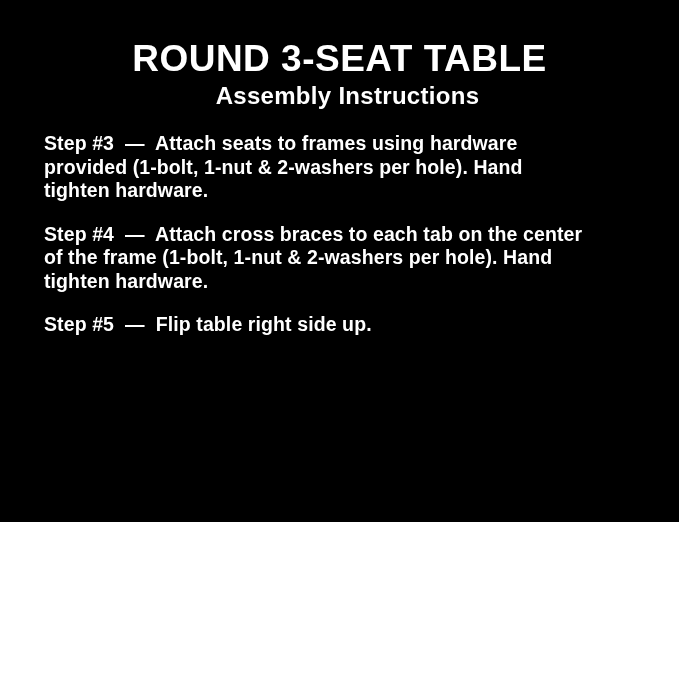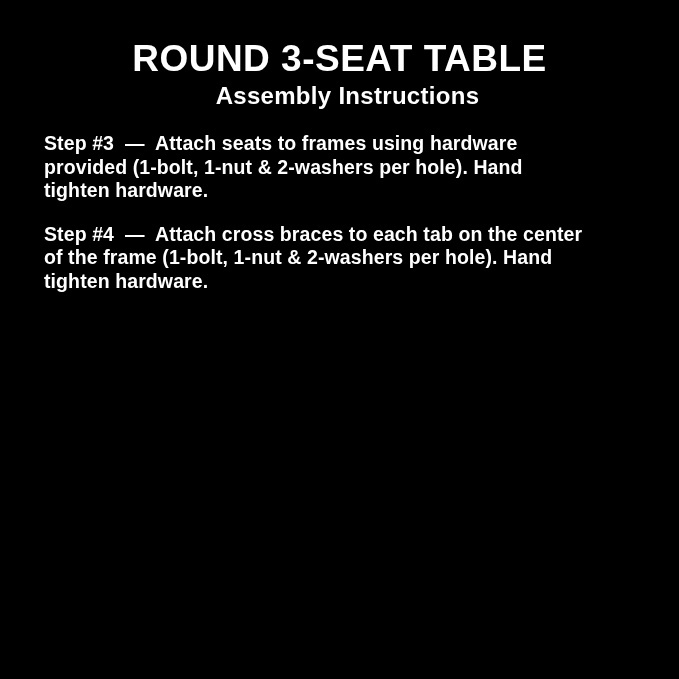--- a/index.html
+++ b/index.html
@@ -1,19 +1,19 @@
 <!DOCTYPE html>
 <html><head>
 <meta charset="utf-8">
 <style>
   html, body { margin: 0; padding: 0; }
   .page {
     position: relative;
     width: 679px;
-    height: 679px;
+    height: 522px;
     background: #000000;
     color: #ffffff;
     font-family: "Liberation Sans", sans-serif;
     font-weight: 700;
     overflow: hidden;
     box-sizing: border-box;
   }
   .title {
     margin: 0;
     padding-top: 40px;
@@ -50,14 +50,15 @@
 <div class="page">
   <h1 class="title">ROUND 3-SEAT TABLE</h1>
   <h2 class="subtitle">Assembly Instructions</h2>
   <div class="steps">
     <p class="step">Step #3  —  Attach seats to frames using hardware
 provided (1-bolt, 1-nut &amp; 2-washers per hole). Hand
 tighten hardware.</p>
     <p class="step">Step #4  —  Attach cross braces to each tab on the center
 of the frame (1-bolt, 1-nut &amp; 2-washers per hole). Hand
 tighten hardware.</p>
+    <p class="step">Step #5  —  Flip table right side up.</p>
   </div>
 </div>
 
 </body></html>

